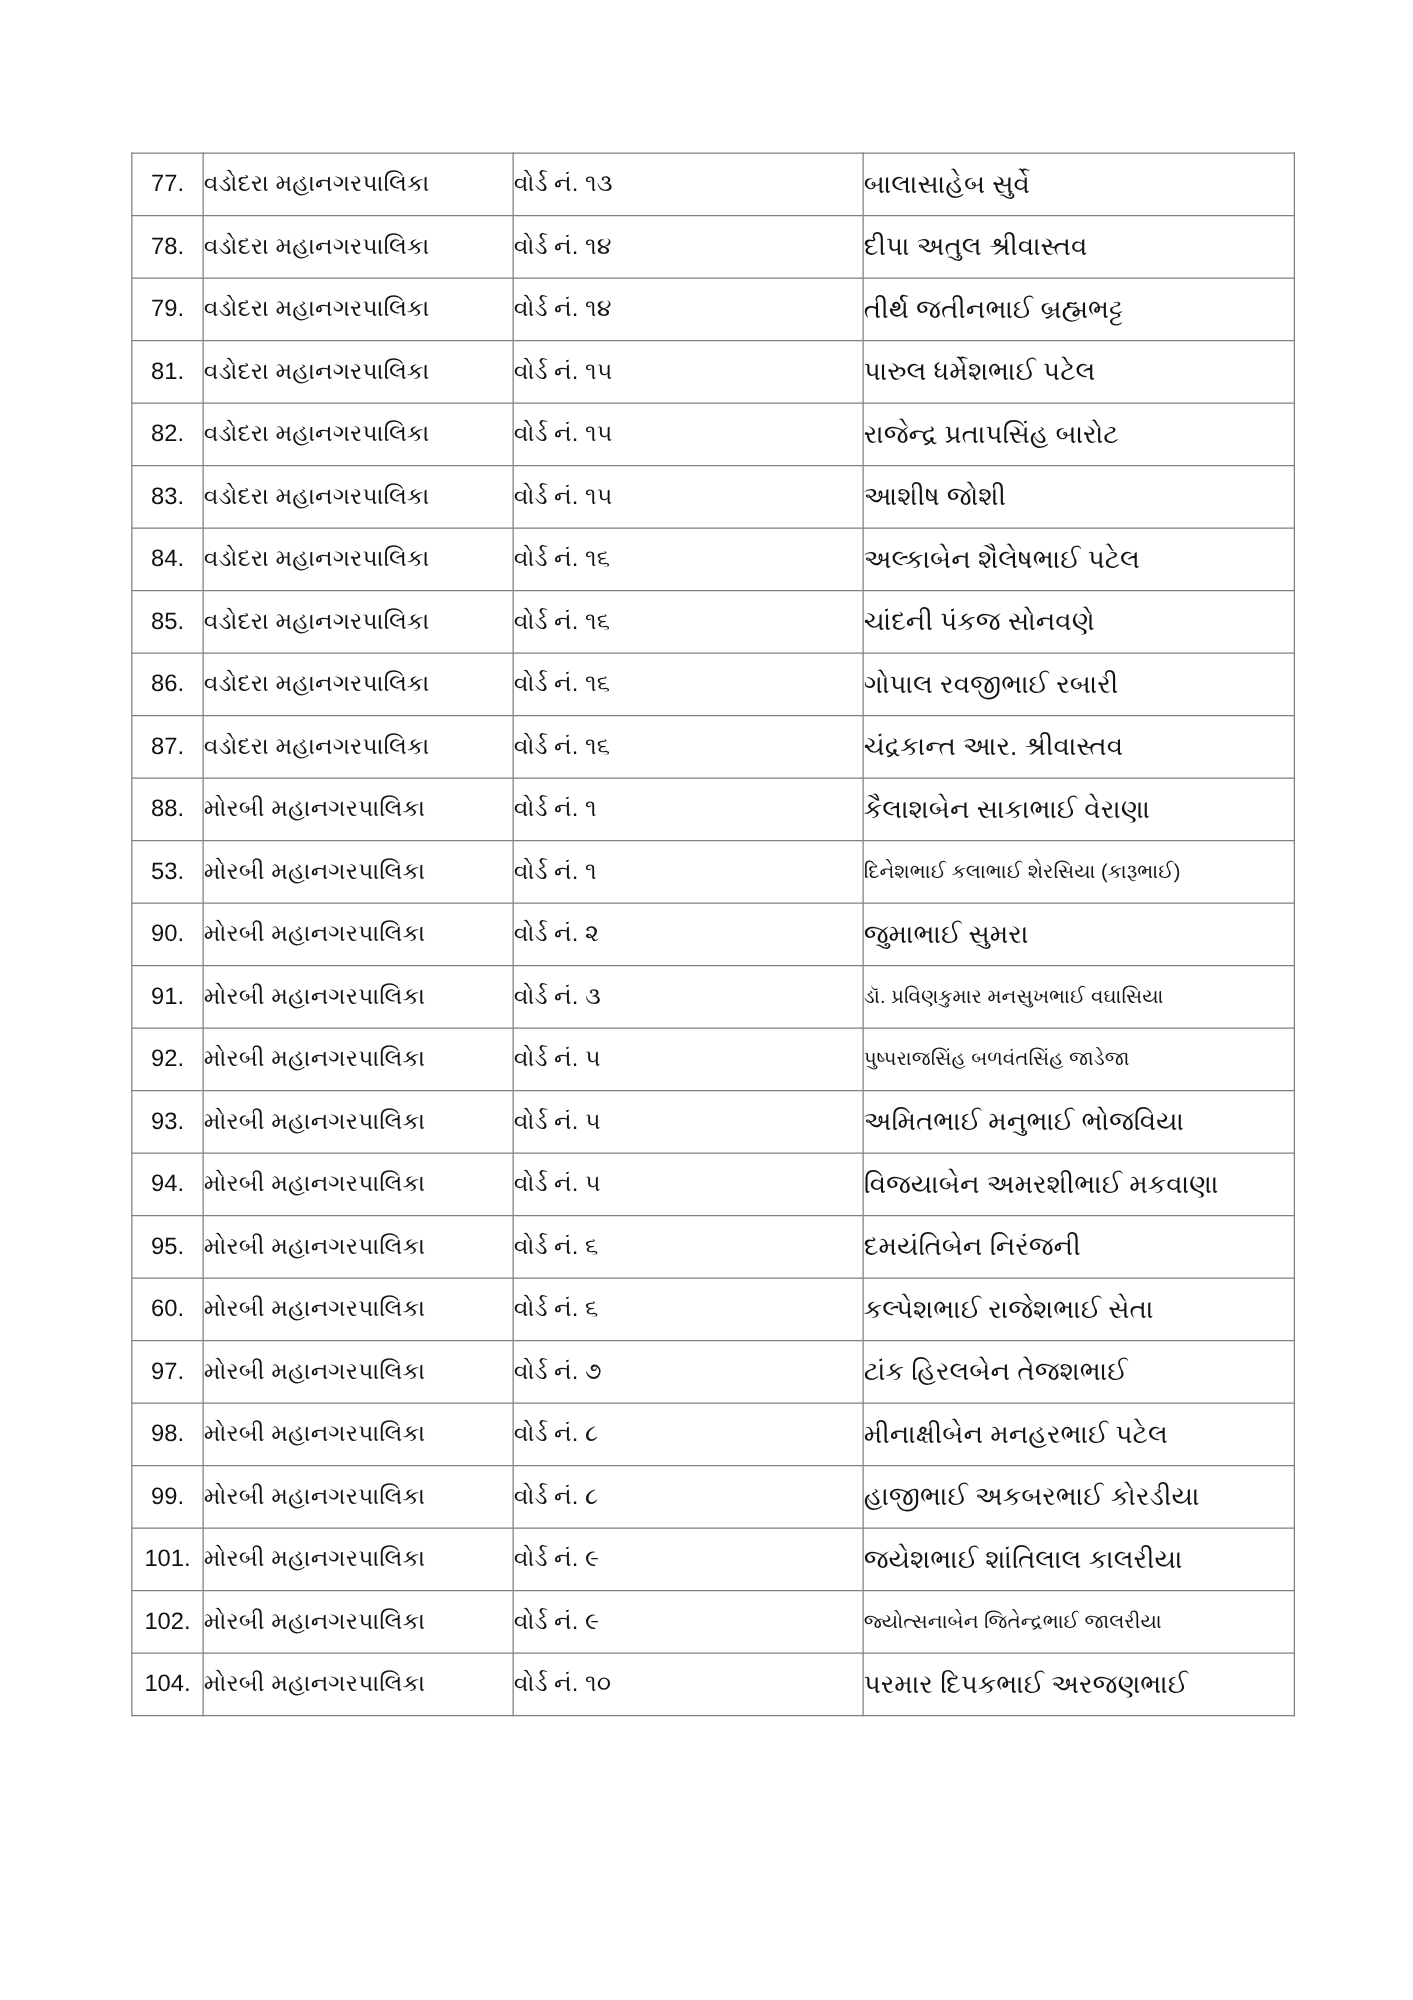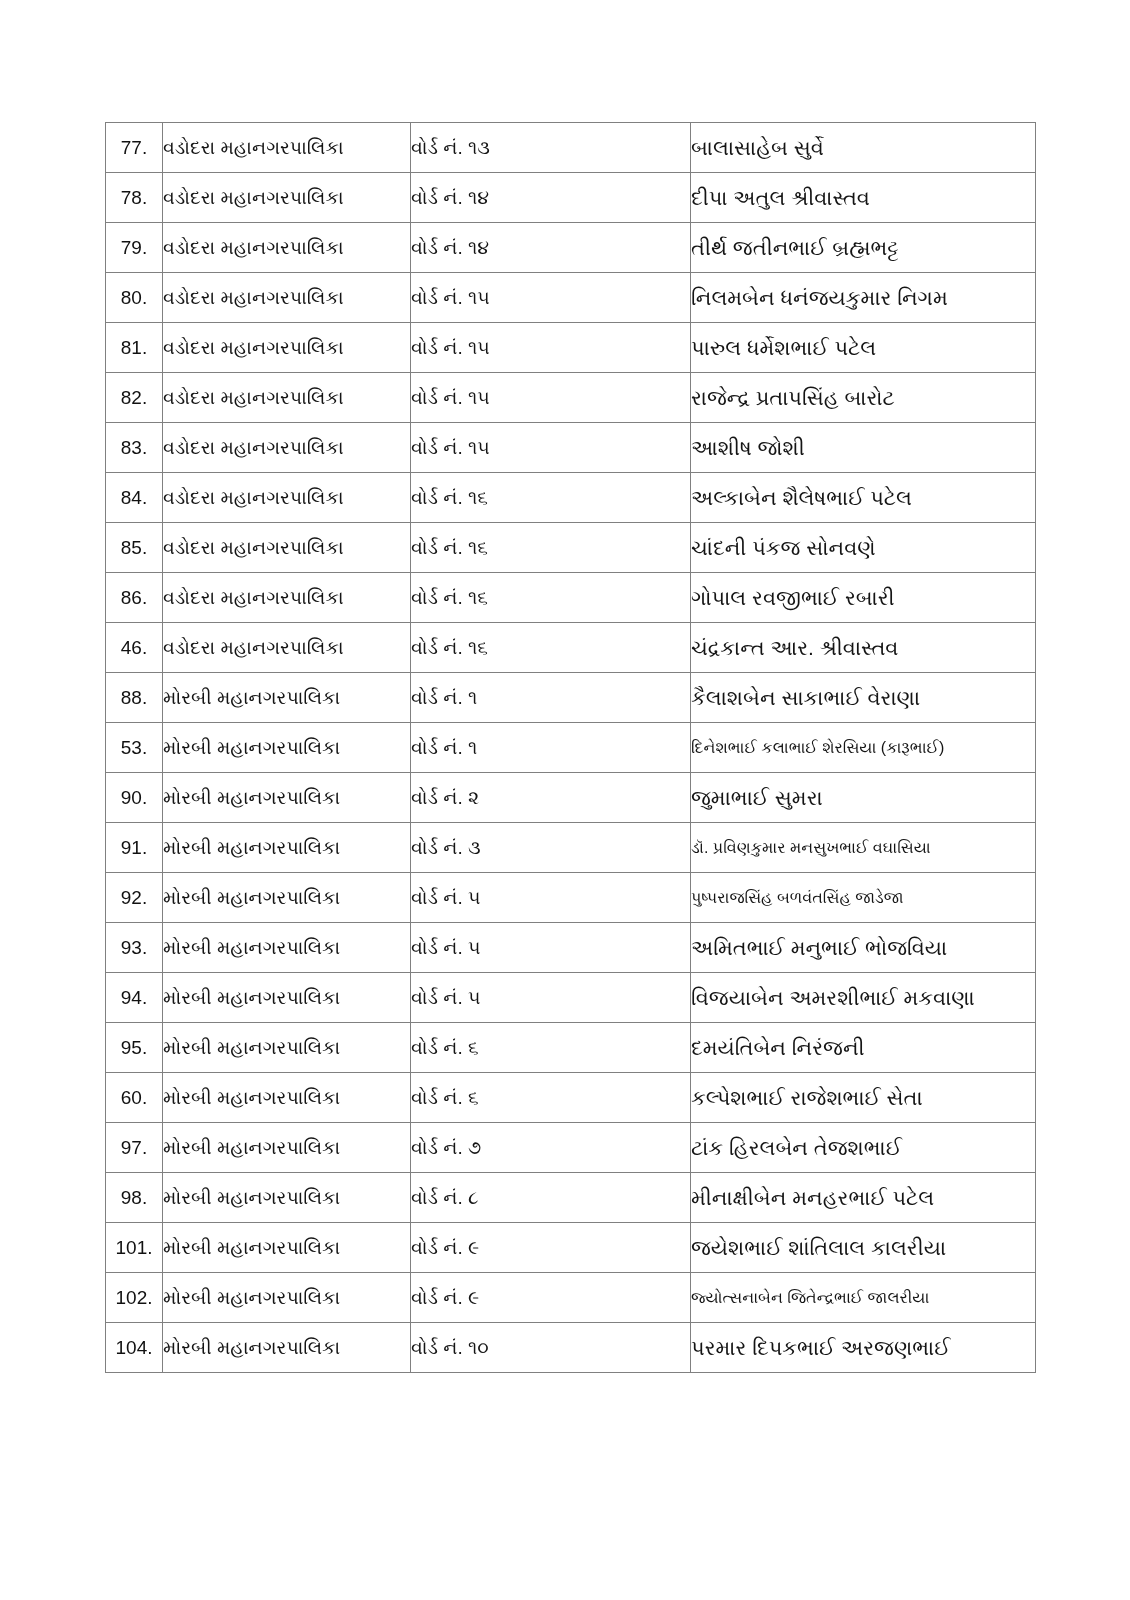--- a/index.html
+++ b/index.html
@@ -92,26 +92,20 @@
             <td class="cell-ward">વોર્ડ નં. ૧૪</td>
             <td class="cell-name">દીપા અતુલ શ્રીવાસ્તવ</td>
           </tr>
           <tr>
             <td class="cell-sr">79.</td>
             <td class="cell-corp">વડોદરા મહાનગરપાલિકા</td>
             <td class="cell-ward">વોર્ડ નં. ૧૪</td>
             <td class="cell-name">તીર્થ જતીનભાઈ બ્રહ્મભટ્ટ</td>
           </tr>
           <tr>
-            <td class="cell-sr">80.</td>
-            <td class="cell-corp">વડોદરા મહાનગરપાલિકા</td>
-            <td class="cell-ward">વોર્ડ નં. ૧૫</td>
-            <td class="cell-name">નિલમબેન ધનંજયકુમાર નિગમ</td>
-          </tr>
-          <tr>
             <td class="cell-sr">81.</td>
             <td class="cell-corp">વડોદરા મહાનગરપાલિકા</td>
             <td class="cell-ward">વોર્ડ નં. ૧૫</td>
             <td class="cell-name">પારુલ ધર્મેશભાઈ પટેલ</td>
           </tr>
           <tr>
             <td class="cell-sr">82.</td>
             <td class="cell-corp">વડોદરા મહાનગરપાલિકા</td>
             <td class="cell-ward">વોર્ડ નં. ૧૫</td>
             <td class="cell-name">રાજેન્દ્ર પ્રતાપસિંહ બારોટ</td>
@@ -134,21 +128,21 @@
             <td class="cell-ward">વોર્ડ નં. ૧૬</td>
             <td class="cell-name">ચાંદની પંકજ સોનવણે</td>
           </tr>
           <tr>
             <td class="cell-sr">86.</td>
             <td class="cell-corp">વડોદરા મહાનગરપાલિકા</td>
             <td class="cell-ward">વોર્ડ નં. ૧૬</td>
             <td class="cell-name">ગોપાલ રવજીભાઈ રબારી</td>
           </tr>
           <tr>
-            <td class="cell-sr">46.</td>
+            <td class="cell-sr">87.</td>
             <td class="cell-corp">વડોદરા મહાનગરપાલિકા</td>
             <td class="cell-ward">વોર્ડ નં. ૧૬</td>
             <td class="cell-name">ચંદ્રકાન્ત આર. શ્રીવાસ્તવ</td>
           </tr>
           <tr>
             <td class="cell-sr">88.</td>
             <td class="cell-corp">મોરબી મહાનગરપાલિકા</td>
             <td class="cell-ward">વોર્ડ નં. ૧</td>
             <td class="cell-name">કૈલાશબેન સાકાભાઈ વેરાણા</td>
           </tr>
@@ -204,20 +198,26 @@
             <td class="cell-sr">97.</td>
             <td class="cell-corp">મોરબી મહાનગરપાલિકા</td>
             <td class="cell-ward">વોર્ડ નં. ૭</td>
             <td class="cell-name">ટાંક હિરલબેન તેજશભાઈ</td>
           </tr>
           <tr>
             <td class="cell-sr">98.</td>
             <td class="cell-corp">મોરબી મહાનગરપાલિકા</td>
             <td class="cell-ward">વોર્ડ નં. ૮</td>
             <td class="cell-name">મીનાક્ષીબેન મનહરભાઈ પટેલ</td>
+          </tr>
+          <tr>
+            <td class="cell-sr">99.</td>
+            <td class="cell-corp">મોરબી મહાનગરપાલિકા</td>
+            <td class="cell-ward">વોર્ડ નં. ૮</td>
+            <td class="cell-name">હાજીભાઈ અકબરભાઈ કોરડીયા</td>
           </tr>
           <tr>
             <td class="cell-sr">101.</td>
             <td class="cell-corp">મોરબી મહાનગરપાલિકા</td>
             <td class="cell-ward">વોર્ડ નં. ૯</td>
             <td class="cell-name">જયેશભાઈ શાંતિલાલ કાલરીયા</td>
           </tr>
           <tr>
             <td class="cell-sr">102.</td>
             <td class="cell-corp">મોરબી મહાનગરપાલિકા</td>

